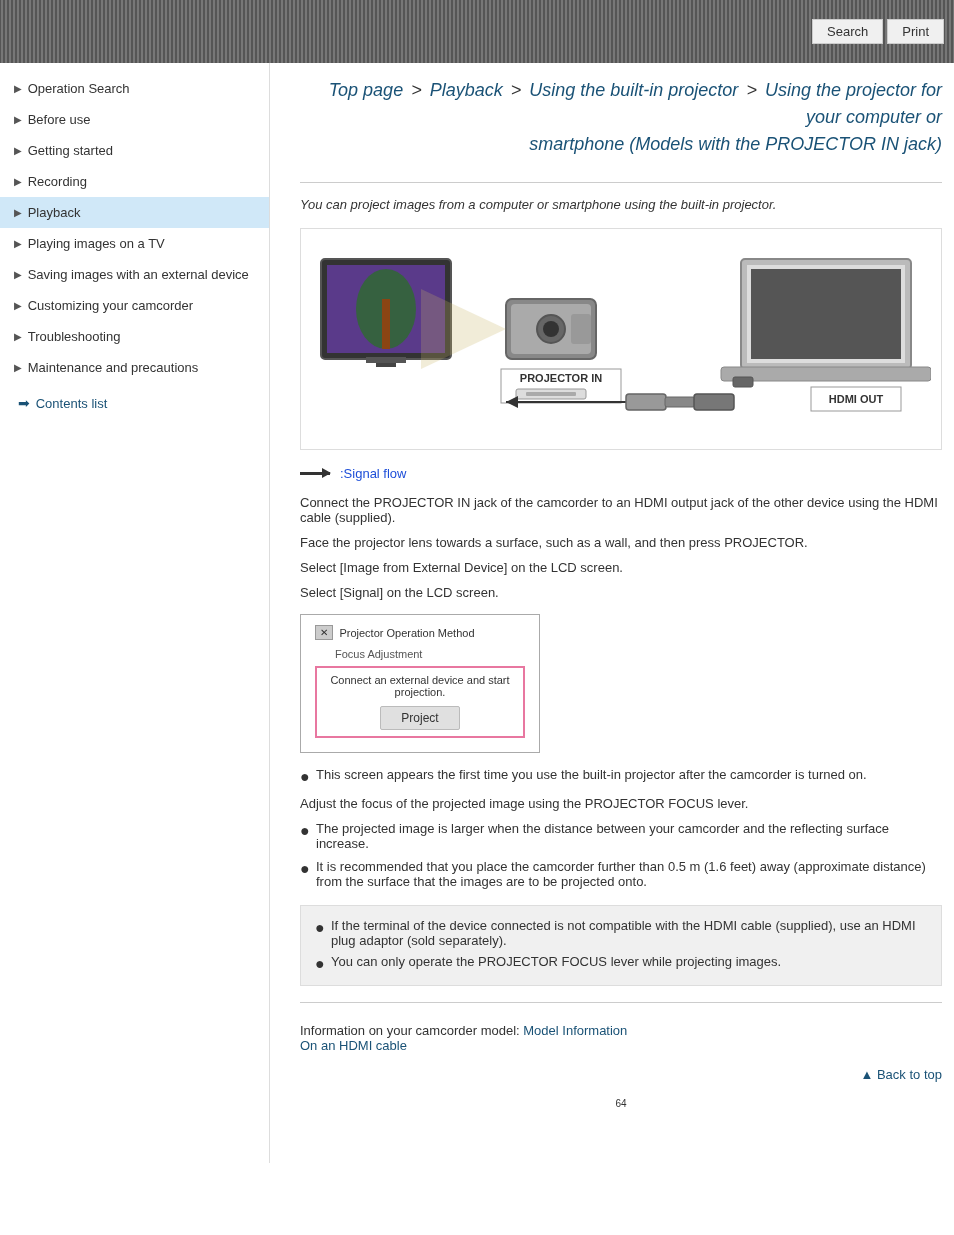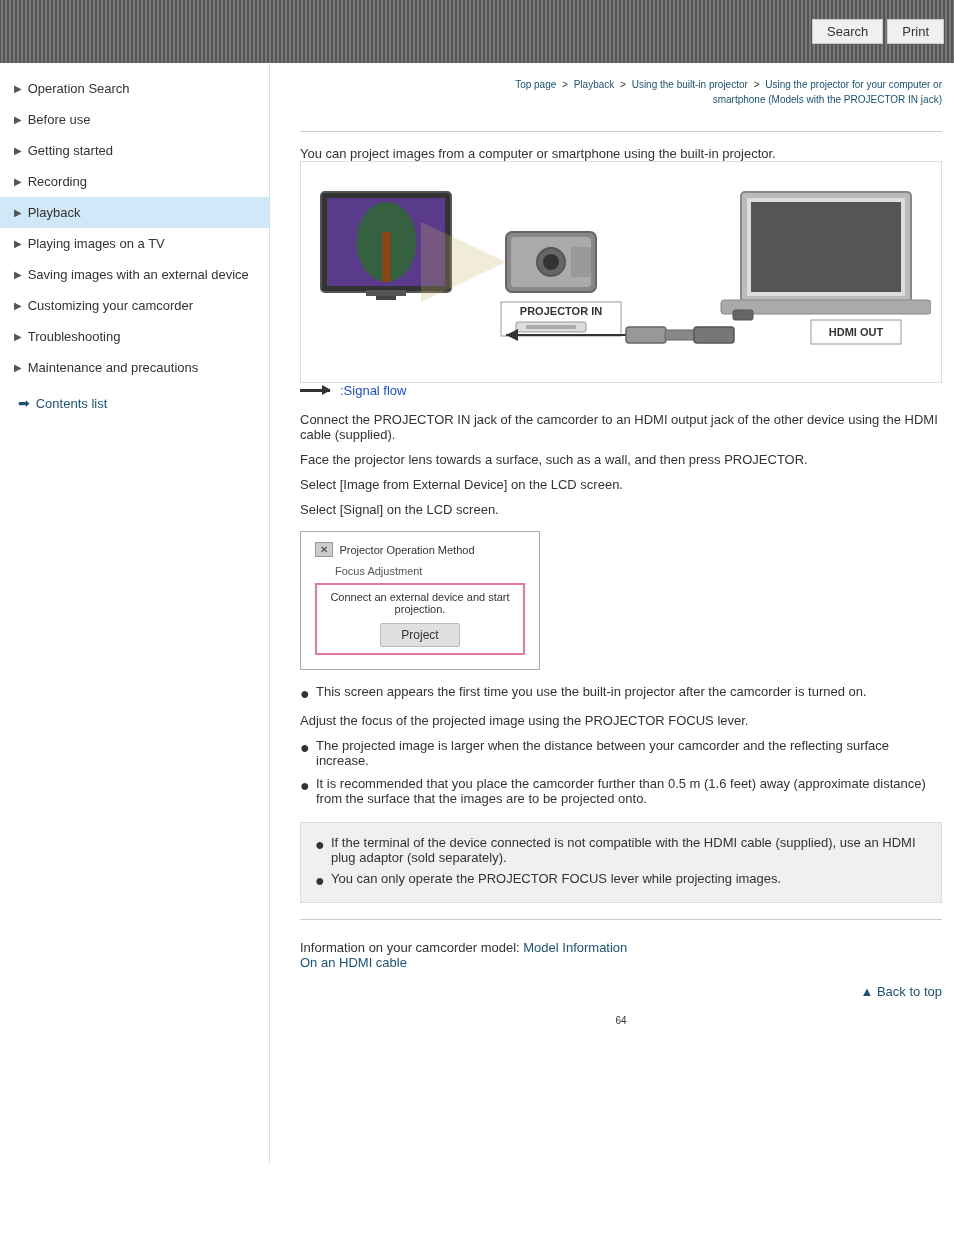--- a/index.html
+++ b/index.html
@@ -80,46 +80,50 @@
     }
 
     
     .main {
       flex: 1;
       padding: 0 20px 30px 30px;
     }
 
     
     .breadcrumb {
-      font-size: 10px;
+      font-size: 18px;
       color: #1a5276;
       text-align: right;
       padding: 14px 0 10px 0;
       line-height: 1.5;
+      font-style: italic;
     }
     .breadcrumb a { color: #1a5276; text-decoration: none; }
     .breadcrumb-sep { color: #333; margin: 0 3px; }
 
     .divider {
       border: none;
       border-top: 1px solid #ccc;
       margin: 14px 0 14px 0;
     }
 
     
     .intro-text {
       font-size: 13px;
       color: #333;
+      margin-bottom: 16px;
+      font-style: italic;
     }
 
     
     .diagram-area {
       display: flex;
       align-items: center;
       justify-content: center;
+      margin-bottom: 16px;
       border: 1px solid #ddd;
       padding: 10px;
       background: #fff;
       min-height: 220px;
     }
 
     
     .signal-flow {
       font-size: 13px;
       color: #1d4ed8;

